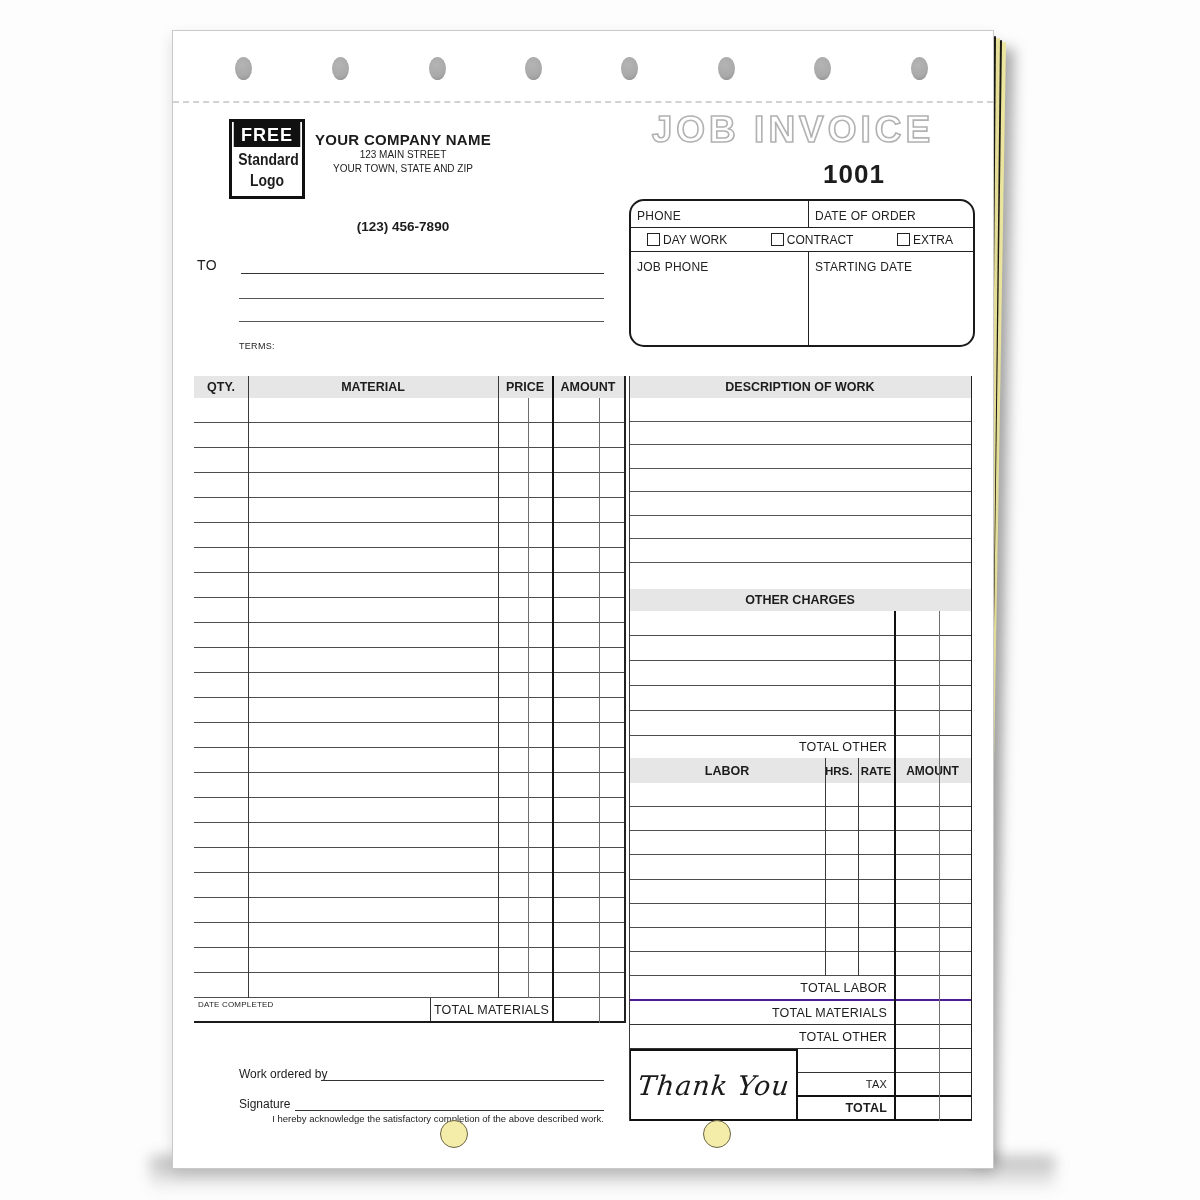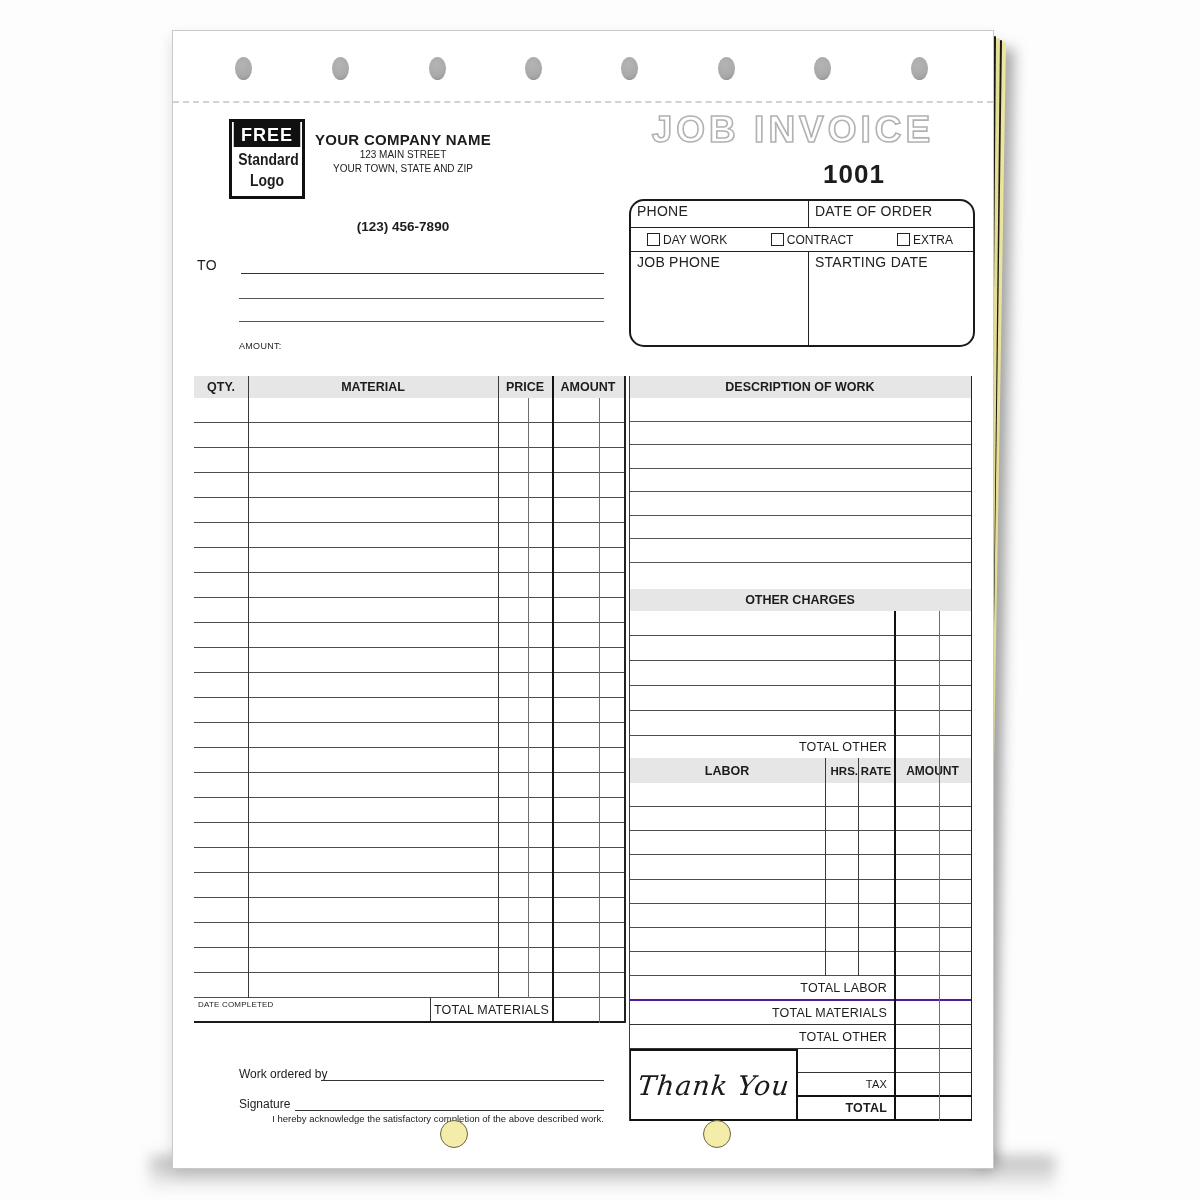--- a/index.html
+++ b/index.html
@@ -48,21 +48,21 @@
     letter-spacing:4px;color:#fff;-webkit-text-stroke:1.6px var(--outline-title,#b2b2b2);
     text-shadow:0 0 1px rgba(170,170,170,.6);white-space:nowrap;}
   .inv-number{left:650px;top:128px;width:126px;font-weight:bold;font-size:26px;letter-spacing:1px;}
 
   
   .orderbox{left:456px;top:168px;width:342px;height:144px;border:2px solid #1a1a1a;border-radius:15px;
     overflow:hidden;background:#fff;display:flex;flex-direction:column;}
   .obrow{position:relative;display:flex;box-sizing:border-box;}
   .obrow + .obrow{border-top:1px solid #222;}
   .obr1,.obr2{height:26px;}.obr2{height:24px;}.obr3{height:24px;}.obr4{height:23px;}.obr5{height:24px;}.obr6{height:23px;flex:1;}
-  .obcell{box-sizing:border-box;padding:2px 0 0 6px;font-size:14px;letter-spacing:.25px;color:#222;}
+  .obcell{box-sizing:border-box;padding:8px 0 0 6px;font-size:12px;letter-spacing:.25px;color:#222;}
   .obcell.left{width:177px;}
   .obcell.right{flex:1;border-left:1px solid #222;}
   .obcell.full{flex:1;}
   .cbrow{align-items:center;justify-content:space-between;padding:0 20px 0 16px;}
   .cbitem{display:flex;align-items:center;gap:3px;font-size:12px;}
   .cbbox{width:11px;height:11px;border:1.5px solid #222;background:#fff;display:inline-block;}
 
   
   .to-label{left:24px;top:226px;font-size:14px;letter-spacing:.5px;}
   .line{border-top:1.2px solid #555;}
@@ -72,21 +72,21 @@
   .terms{left:66px;top:310px;font-size:9px;color:#222;letter-spacing:.3px;}
 
   
   .band{background:var(--header-band,#e6e6e6);display:flex;align-items:center;font-weight:bold;font-size:12.5px;}
   .mat-header{left:21px;top:345px;width:430px;height:22px;}
   .mat-header .c{text-align:center;}
   .c-qty{width:54px;}.c-material{width:250px;}.c-price{width:54px;}.c-amount{width:72px;}
   .desc-header{left:456px;top:345px;width:342px;height:22px;justify-content:center;}
   .oc-header{left:456px;top:558px;width:342px;height:22px;justify-content:center;}
   .labor-header{left:456px;top:727px;width:342px;height:25px;}
-  .c-labor{width:196px;text-align:center;}.c-hrs{width:33px;text-align:right;font-size:11.5px;}
+  .c-labor{width:196px;text-align:center;}.c-hrs{width:33px;text-align:left;font-size:11.5px;}
   .c-rate{width:36px;text-align:center;font-size:11.5px;}.c-lamount{width:77px;text-align:center;font-size:12px;}
 
   
   .rows{display:flex;flex-direction:column;}
   .rows .frow{flex:1;border-bottom:1px solid #4d4d4d;}
   .mat-rows{left:21px;top:367px;width:430px;height:600px;}
   .desc-rows{left:456px;top:367px;width:342px;height:165px;}
   .desc-rows .frow{border-bottom:1px solid #555;}
   .oc-rows{left:456px;top:580px;width:342px;height:125px;}
   .labor-rows{left:456px;top:752px;width:342px;height:193px;}
@@ -196,21 +196,21 @@
       <div class="obrow obr6">
         <div class="obcell left">JOB PHONE</div>
         <div class="obcell right">STARTING DATE</div>
       </div>
     </div>
 
     <div class="abs to-label">TO</div>
     <div class="abs line to-l1"></div>
     <div class="abs line to-l2"></div>
     <div class="abs line to-l3"></div>
-    <div class="abs terms">AMOUNT:</div>
+    <div class="abs terms">TERMS:</div>
 
     <div class="abs band mat-header">
       <div class="c c-qty">QTY.</div>
       <div class="c c-material">MATERIAL</div>
       <div class="c c-price">PRICE</div>
       <div class="c c-amount">AMOUNT</div>
     </div>
     <div class="abs rows mat-rows">
         <div class="frow"></div>
         <div class="frow"></div>

